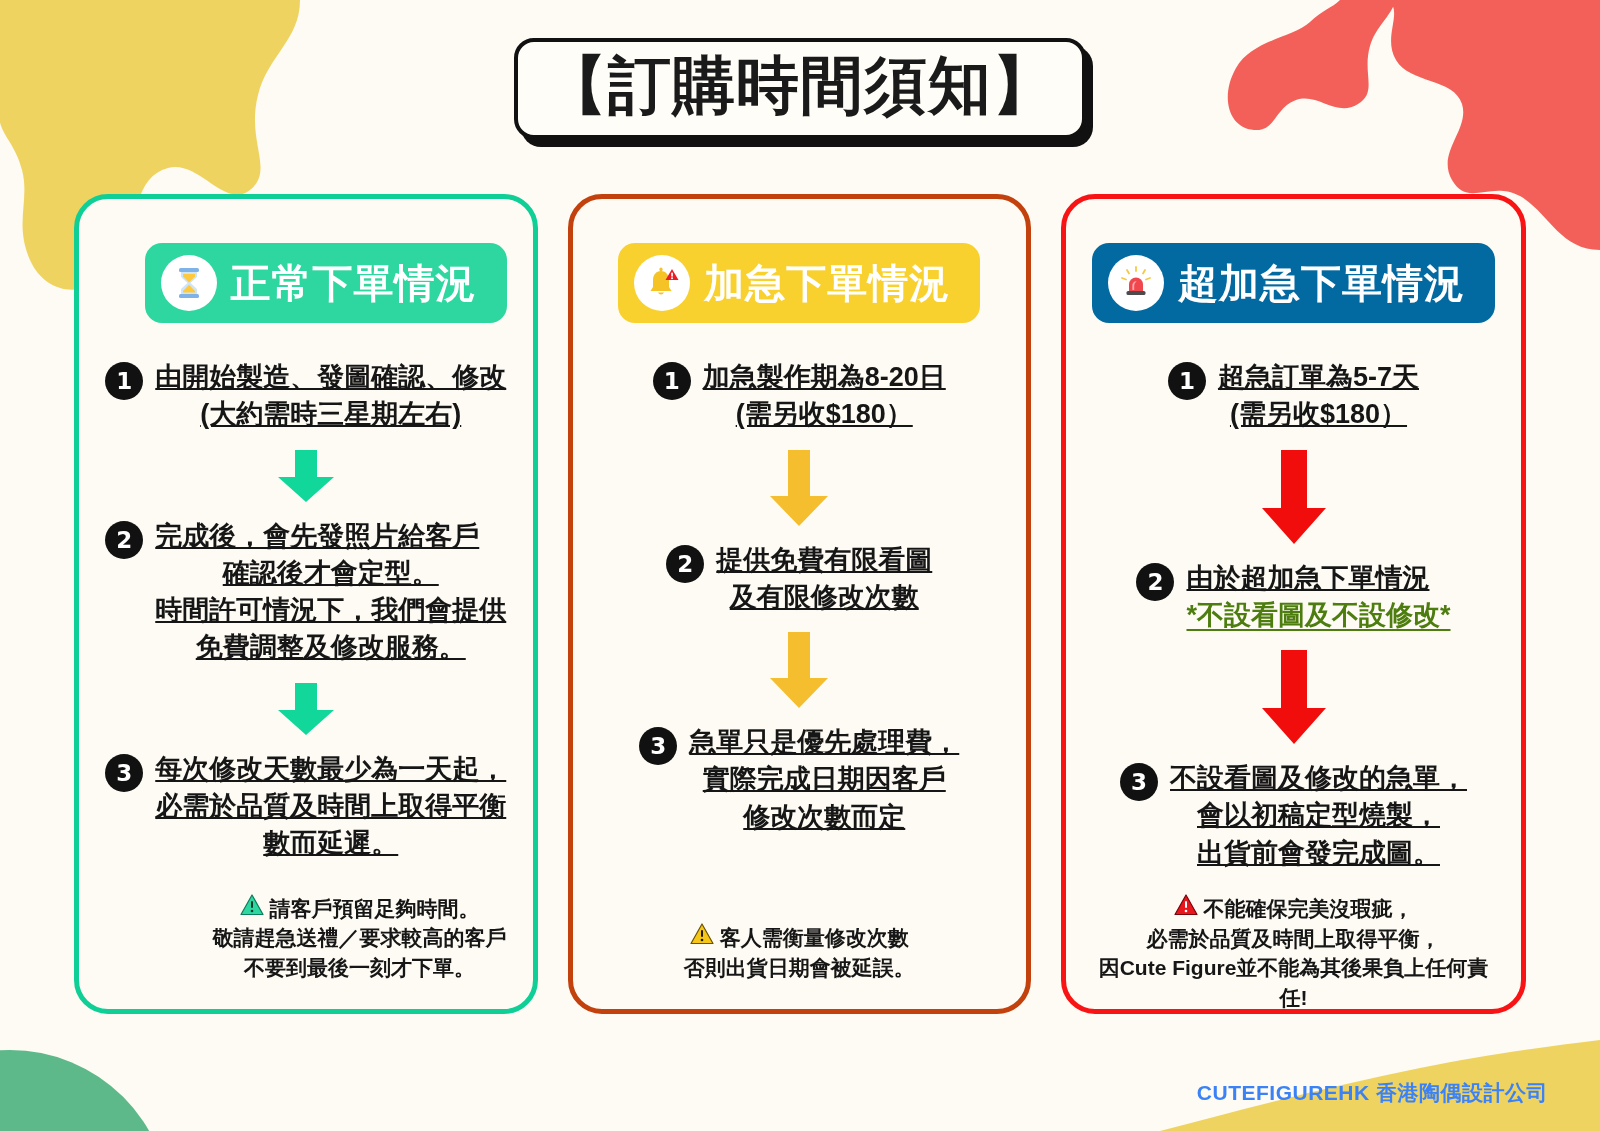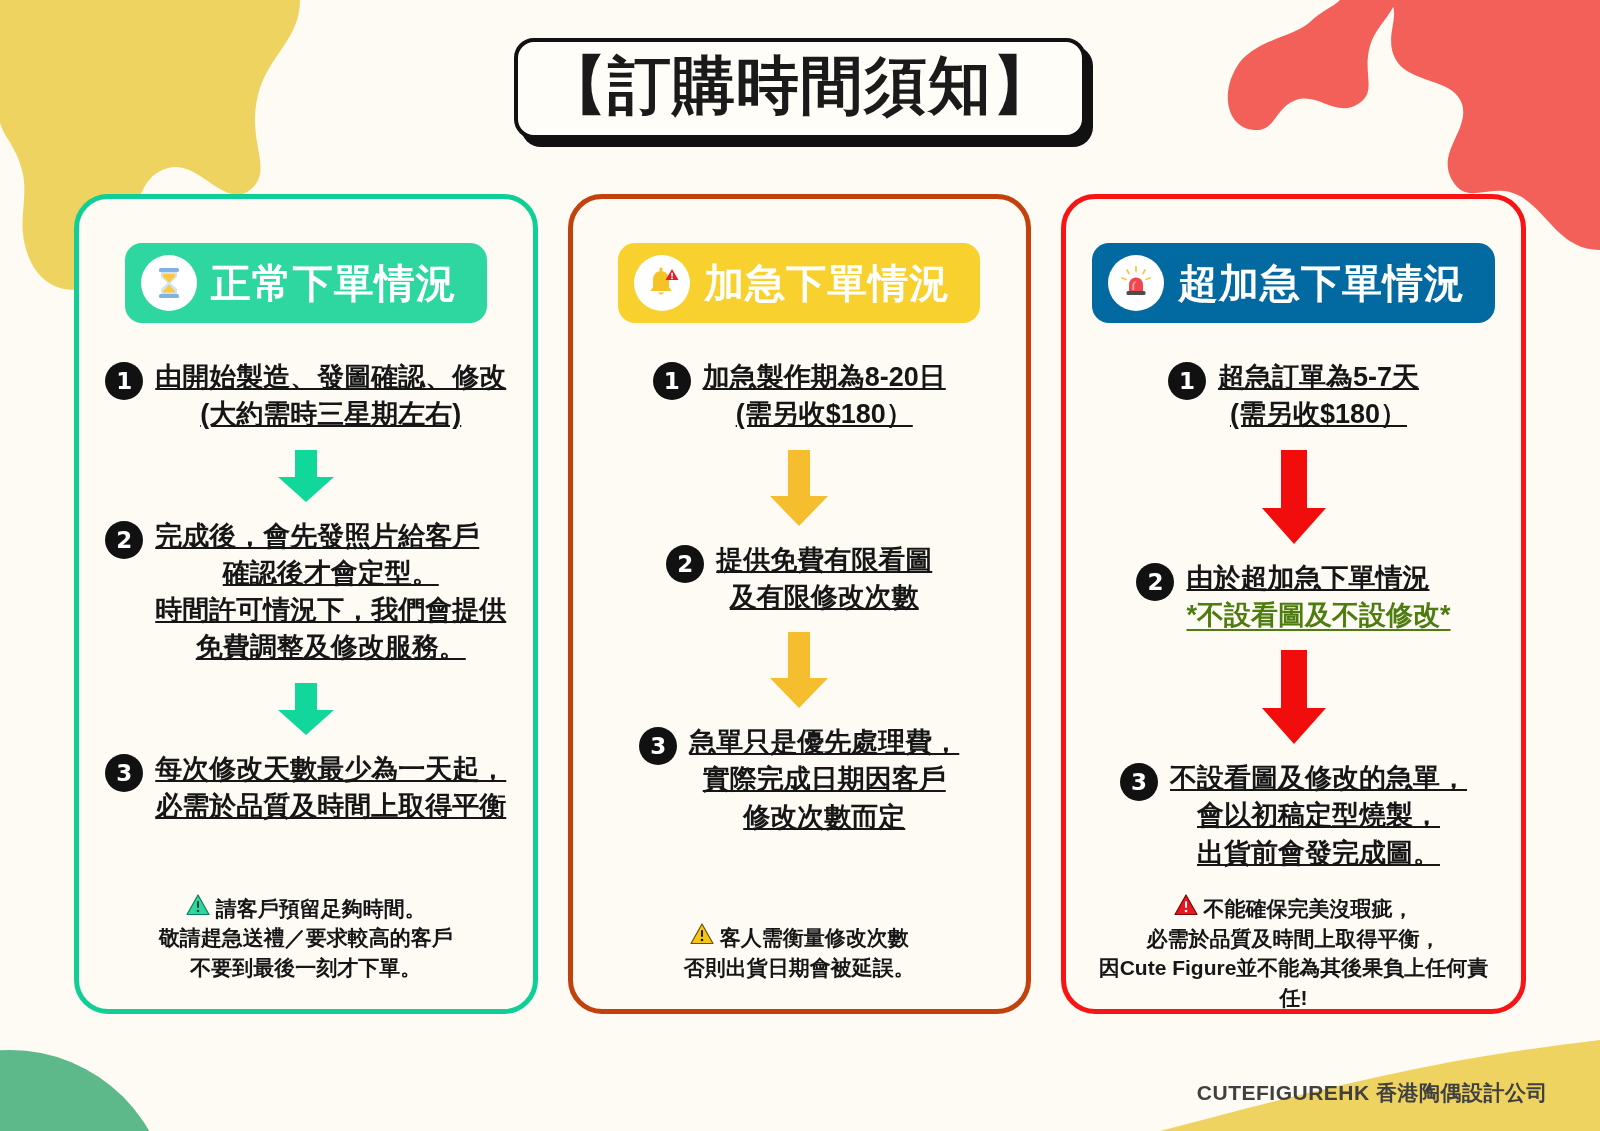--- a/index.html
+++ b/index.html
@@ -69,21 +69,21 @@
   .card {
     flex: 1;
     border-radius: 34px;
     background: #FDFBF3;
     padding: 44px 26px 26px 26px;
     display: flex;
     flex-direction: column;
     align-items: center;
     position: relative;
   }
-  .card.green  { border: 5px solid #0FCF97; }
+  .card.green  { border: 5px solid #0FCF97; align-items: flex-end; }
   .card.yellow { border: 5px solid #c2410c; }
   .card.red    { border: 5px solid #F81414; }
 
   
   .pill {
     display: flex;
     align-items: center;
     gap: 14px;
     border-radius: 17px;
     padding: 12px 30px 12px 16px;
@@ -168,21 +168,21 @@
     gap: 7px;
   }
 
   
   .brand {
     position: absolute;
     right: 52px;
     bottom: 24px;
     font-size: 21px;
     font-weight: 700;
-    color: #404040;
+    color: #3b82f6;
     letter-spacing: 0.5px;
     z-index: 6;
   }
 </style>
 </head>
 <body>
 
 <div class="bg-layer">
   <svg width="1600" height="1131" viewBox="0 0 1600 1131">
 
@@ -258,20 +258,21 @@
       <svg width="64" height="52" viewBox="0 0 64 52">
           <path d="M21 0 H43 V27 H60 L32 52 L4 27 H21 Z" fill="#12D79B"></path>
         </svg>
     </div>
 
     <div class="step">
       <span class="step-num">3</span>
       <div class="step-body">
         <span class="ln first">每次修改天數最少為一天起，</span>
         <span class="ln">必需於品質及時間上取得平衡</span>
+        <span class="ln">數而延遲。</span>
       </div>
     </div>
 
     <div class="note">
       <span class="ln note-first-line">
         <svg width="24" height="22" viewBox="0 0 24 22">
           <path d="M12 1 L23 20.5 H1 Z" fill="#2ED6A0" stroke="#0a7d5c" stroke-width="1.2" stroke-linejoin="round"></path>
           <rect x="11" y="7" width="2" height="7" rx="1" fill="#0d3b2e"></rect>
           <circle cx="12" cy="17" r="1.3" fill="#0d3b2e"></circle>
         </svg>

